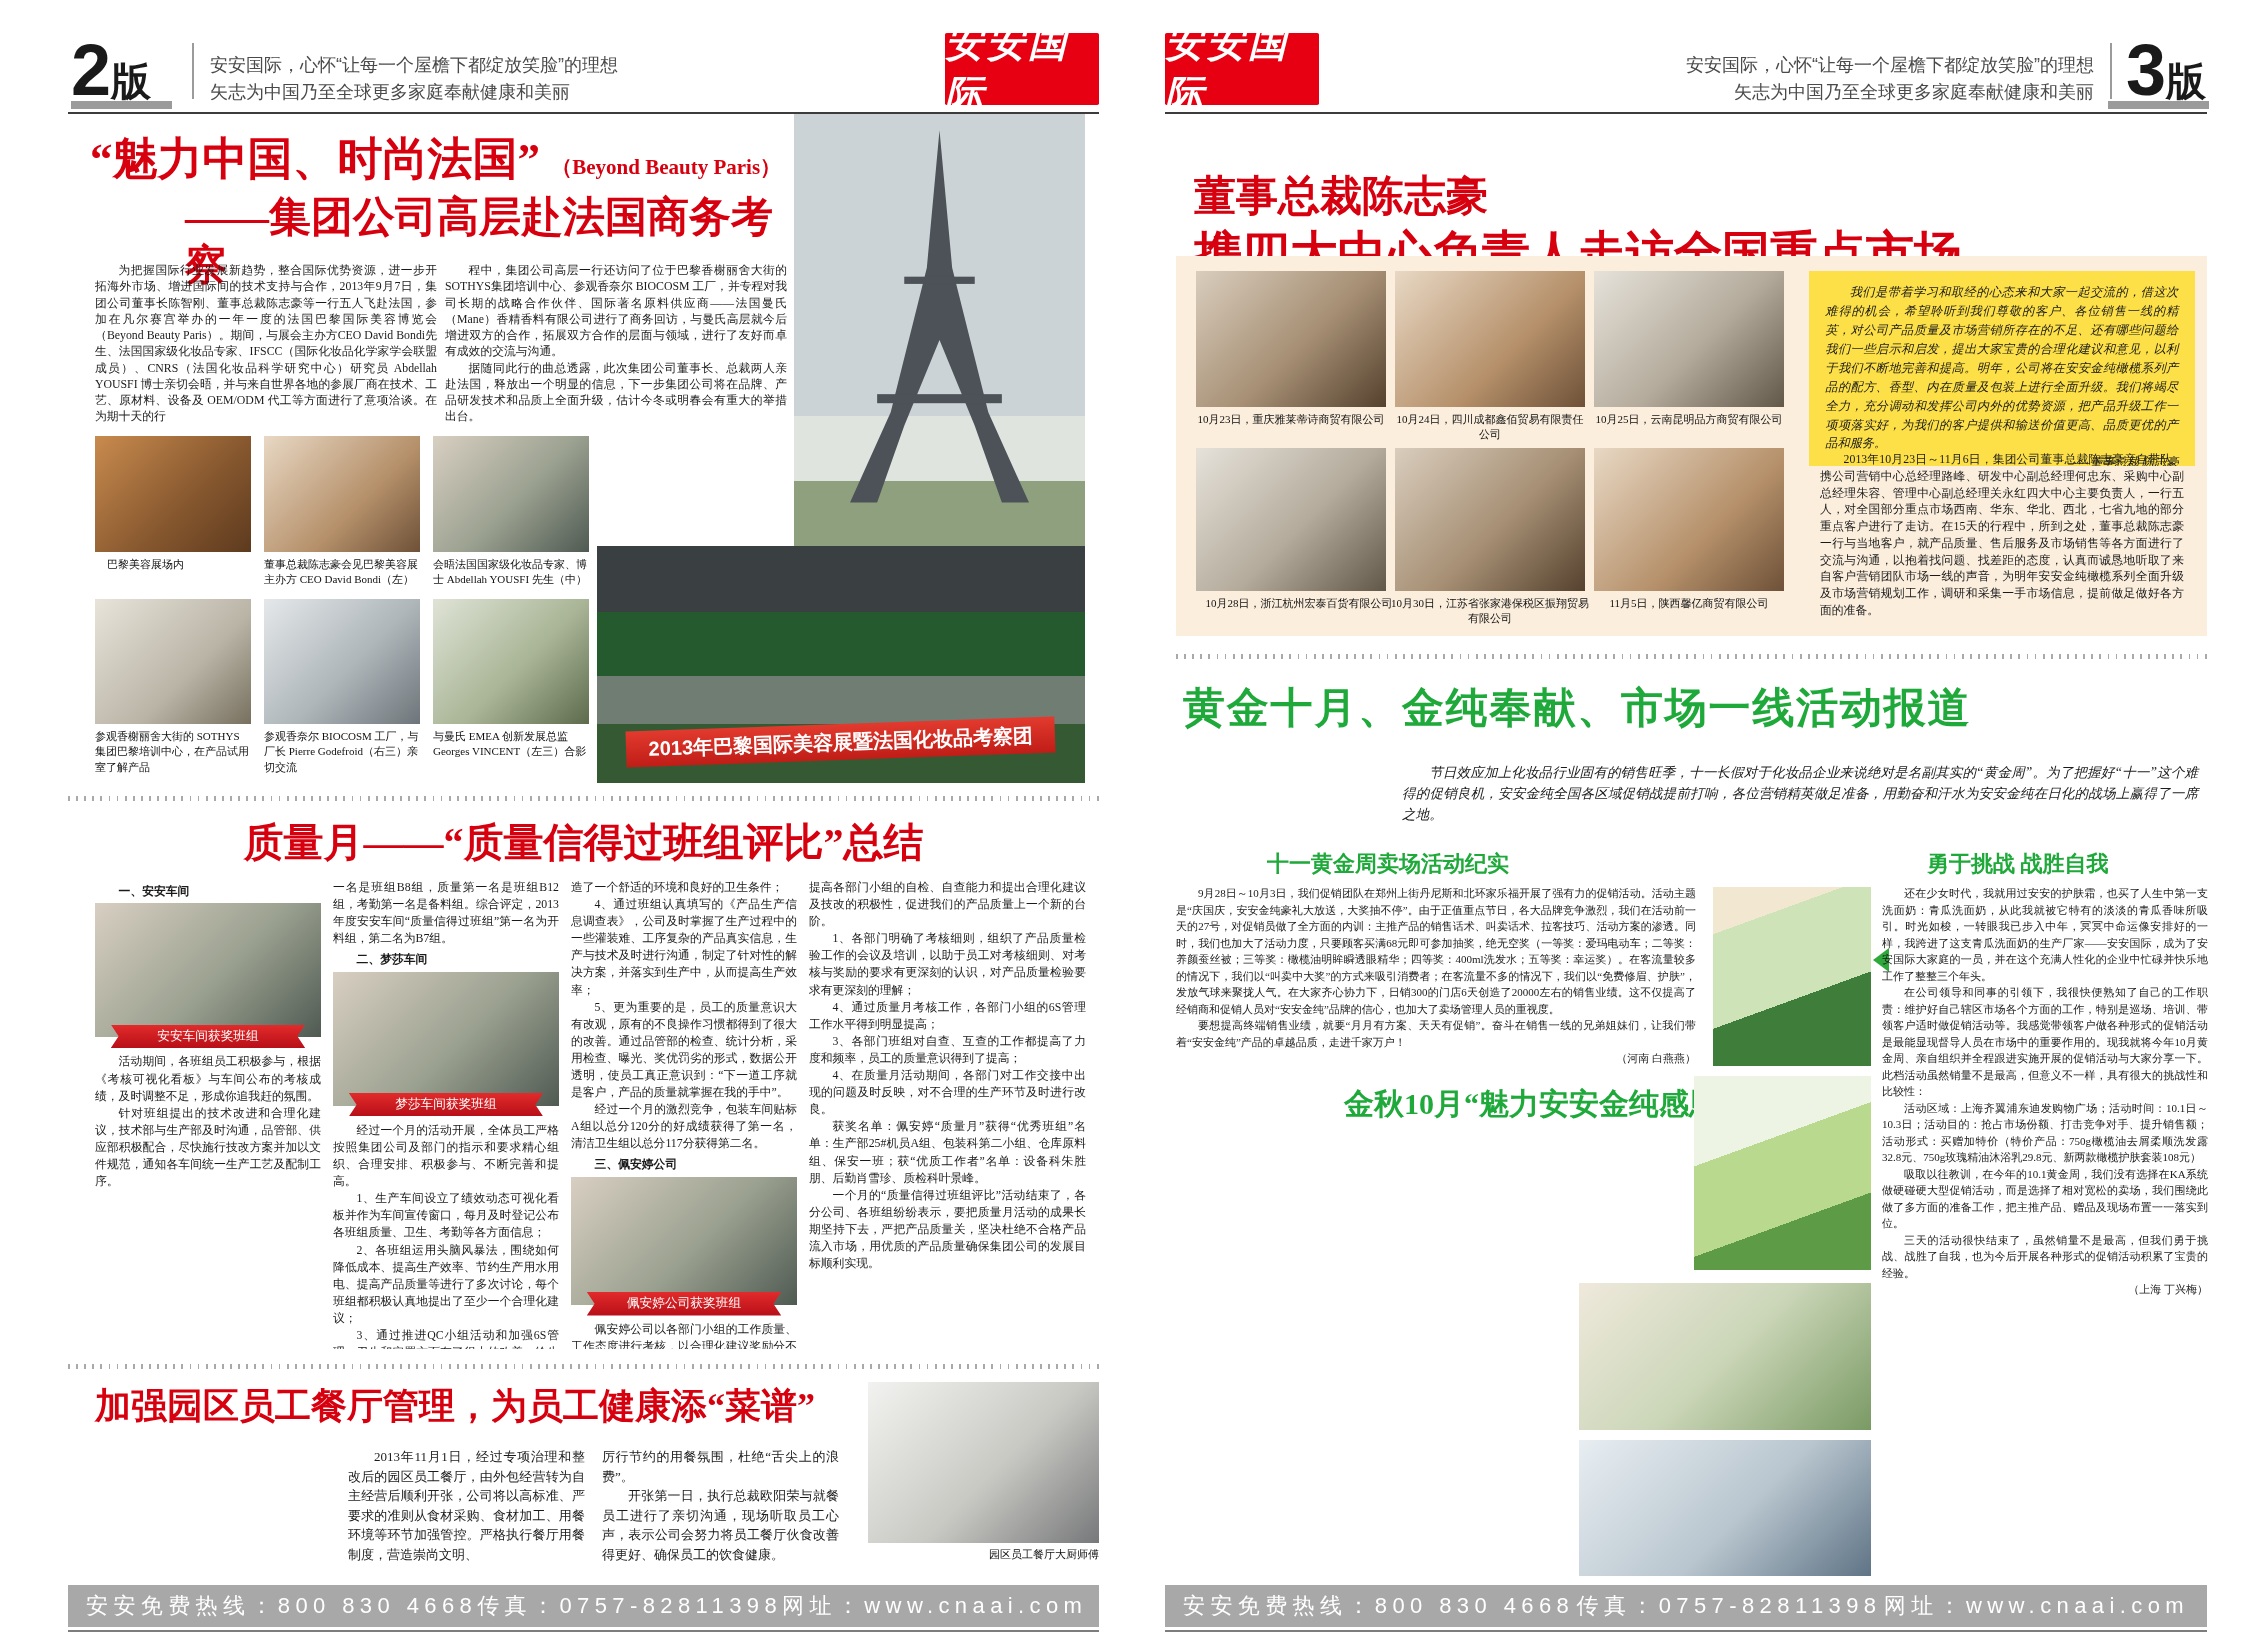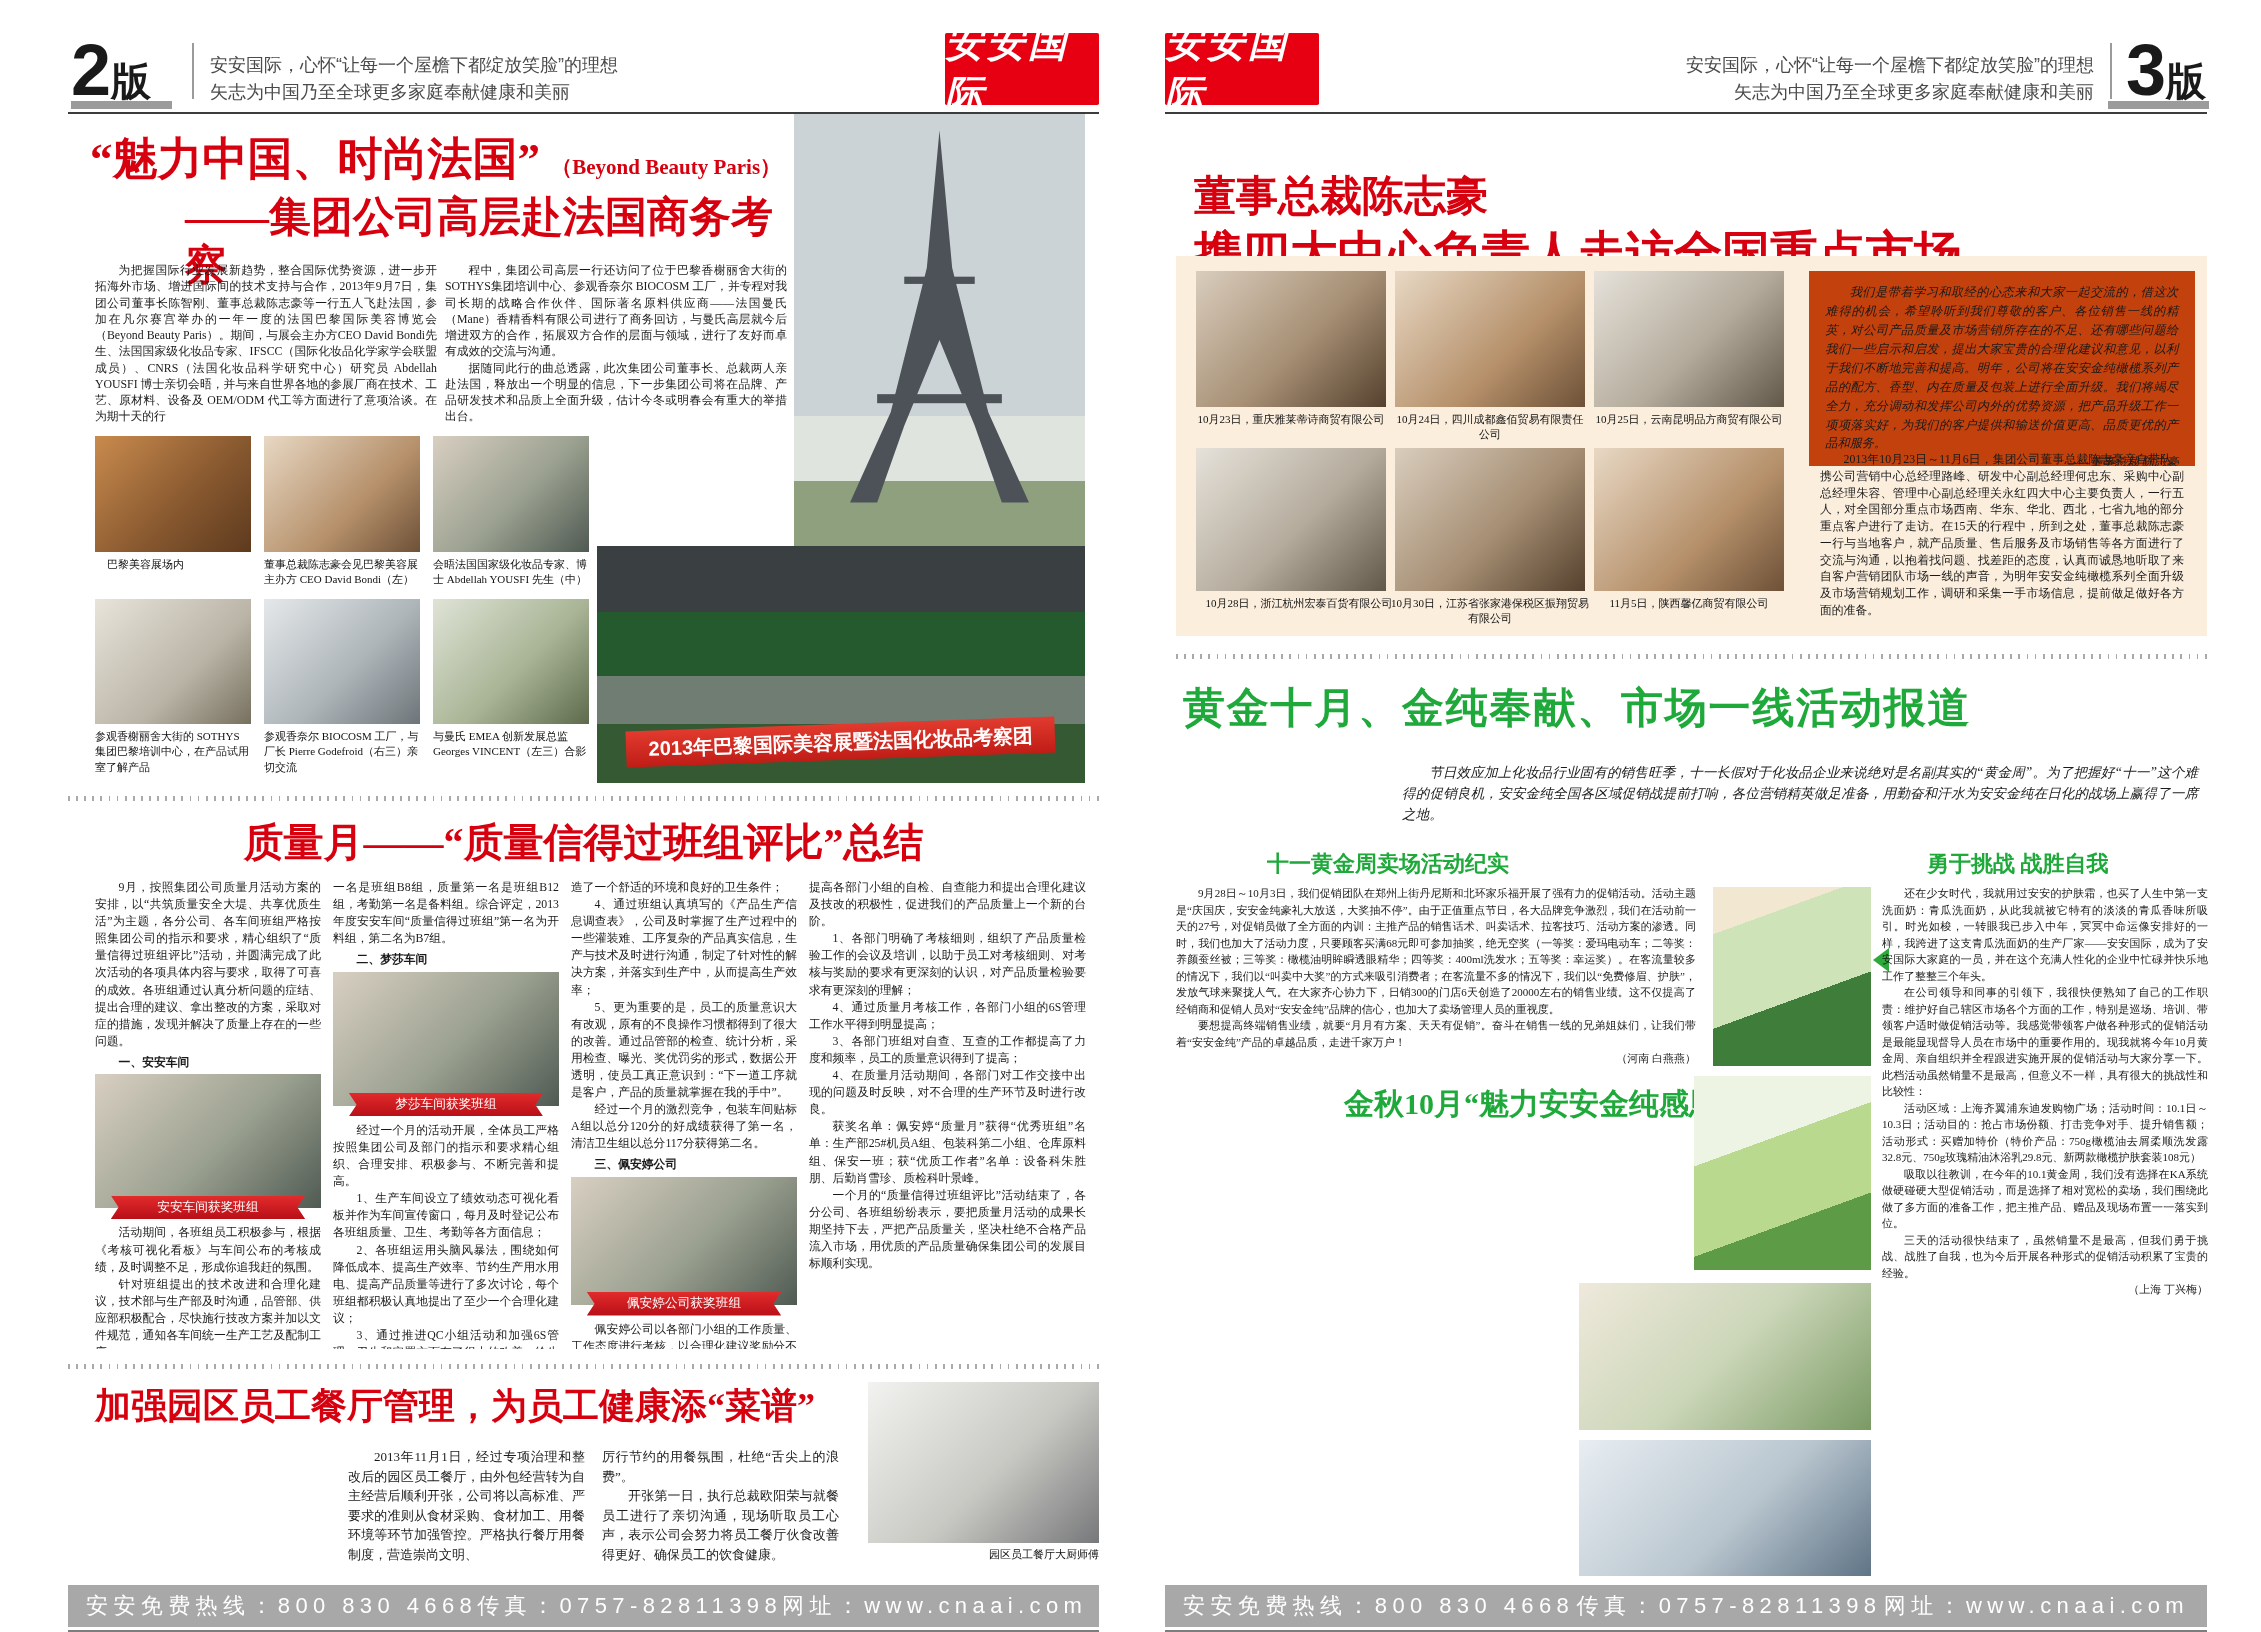--- a/index.html
+++ b/index.html
@@ -38,21 +38,21 @@
     text-align:center;line-height:23.5px;height:23.5px;width:86%;margin:-12.7px auto 0 auto;position:relative;
     clip-path:polygon(0 0,100% 0,96% 50%,100% 100%,0 100%,4% 50%);font-family:"Liberation Sans",sans-serif;}
   .kai{font-style:italic;}
   .footerbar{background:#a8a8a8;color:#fff;display:flex;align-items:center;
     font-family:"Liberation Sans",sans-serif;font-size:22px;letter-spacing:5.4px;}
   .footerbar span{white-space:nowrap;}
   .banner{position:absolute;left:6%;right:6%;bottom:23.5px;background:linear-gradient(180deg,#e23a2e,#c01d17);
     color:#fff;text-align:center;font-size:20px;font-weight:bold;line-height:36px;transform:rotate(-2deg);
     font-family:"Liberation Sans",sans-serif;}
   .subh{font-weight:bold;color:#1ea93a;}
-  .quotebox{background:#c2410c;padding:12.7px 16.3px;font-size:12.2px;line-height:1.55;}
+  .quotebox{background:#fde047;padding:12.7px 16.3px;font-size:12.2px;line-height:1.55;}
   .sign{text-align:right;text-indent:0;}
   .tri{width:0;height:0;border-top:12.7px solid transparent;border-bottom:12.7px solid transparent;border-right:16.3px solid #2fa83c;}
   .colh{font-weight:bold;margin:3.6px 0;}
 </style>
 </head>
 <body>
 
 <div class="abs" style="left:0;top:0;width:1131px;height:1633px;">
 
   <div class="abs pagenum" style="left:71px;top:34px;">
@@ -104,21 +104,20 @@
   <div class="abs photo ph-factory" style="left:264px;top:599px;width:156px;height:125px;"></div>
   <div class="abs photo ph-mane" style="left:433px;top:599px;width:156px;height:125px;"></div>
   <div class="abs cap" style="left:95px;top:729px;width:156px;">参观香榭丽舍大街的 SOTHYS 集团巴黎培训中心，在产品试用室了解产品</div>
   <div class="abs cap" style="left:264px;top:729px;width:156px;">参观香奈尔 BIOCOSM 工厂，与厂长 Pierre Godefroid（右三）亲切交流</div>
   <div class="abs cap" style="left:433px;top:729px;width:156px;">与曼氏 EMEA 创新发展总监 Georges VINCENT（左三）合影</div>
 
   <div class="abs dots" style="left:68px;top:796px;width:1031px;"></div>
 
   <div class="abs bigh" style="left:68px;top:820px;width:1031px;text-align:center;font-size:40px;">质量月——“质量信得过班组评比”总结</div>
   <div class="abs jp" style="left:95px;top:879px;width:226px;height:470px;font-size:11.8px;line-height:1.45;overflow:hidden;">
-    <p>9月，按照集团公司质量月活动方案的安排，以“共筑质量安全大堤、共享优质生活”为主题，各分公司、各车间班组严格按照集团公司的指示和要求，精心组织了“质量信得过班组评比”活动，并圆满完成了此次活动的各项具体内容与要求，取得了可喜的成效。各班组通过认真分析问题的症结、提出合理的建议、拿出整改的方案，采取对症的措施，发现并解决了质量上存在的一些问题。</p>
     <p class="colh">一、安安车间</p>
     <div class="photo ph-award" style="width:100%;height:134px;"></div>
     <div class="ribbon">安安车间获奖班组</div>
     <p style="margin-top:5.4px;">活动期间，各班组员工积极参与，根据《考核可视化看板》与车间公布的考核成绩，及时调整不足，形成你追我赶的氛围。</p>
     <p>针对班组提出的技术改进和合理化建议，技术部与生产部及时沟通，品管部、供应部积极配合，尽快施行技改方案并加以文件规范，通知各车间统一生产工艺及配制工序。</p>
 
   </div>
   <div class="abs jp" style="left:333px;top:879px;width:226px;height:470px;font-size:11.8px;line-height:1.45;overflow:hidden;">
     <p class="noind">一名是班组B8组，质量第一名是班组B12组，考勤第一名是备料组。综合评定，2013年度安安车间“质量信得过班组”第一名为开料组，第二名为B7组。</p>
     <p class="colh">二、梦莎车间</p>

